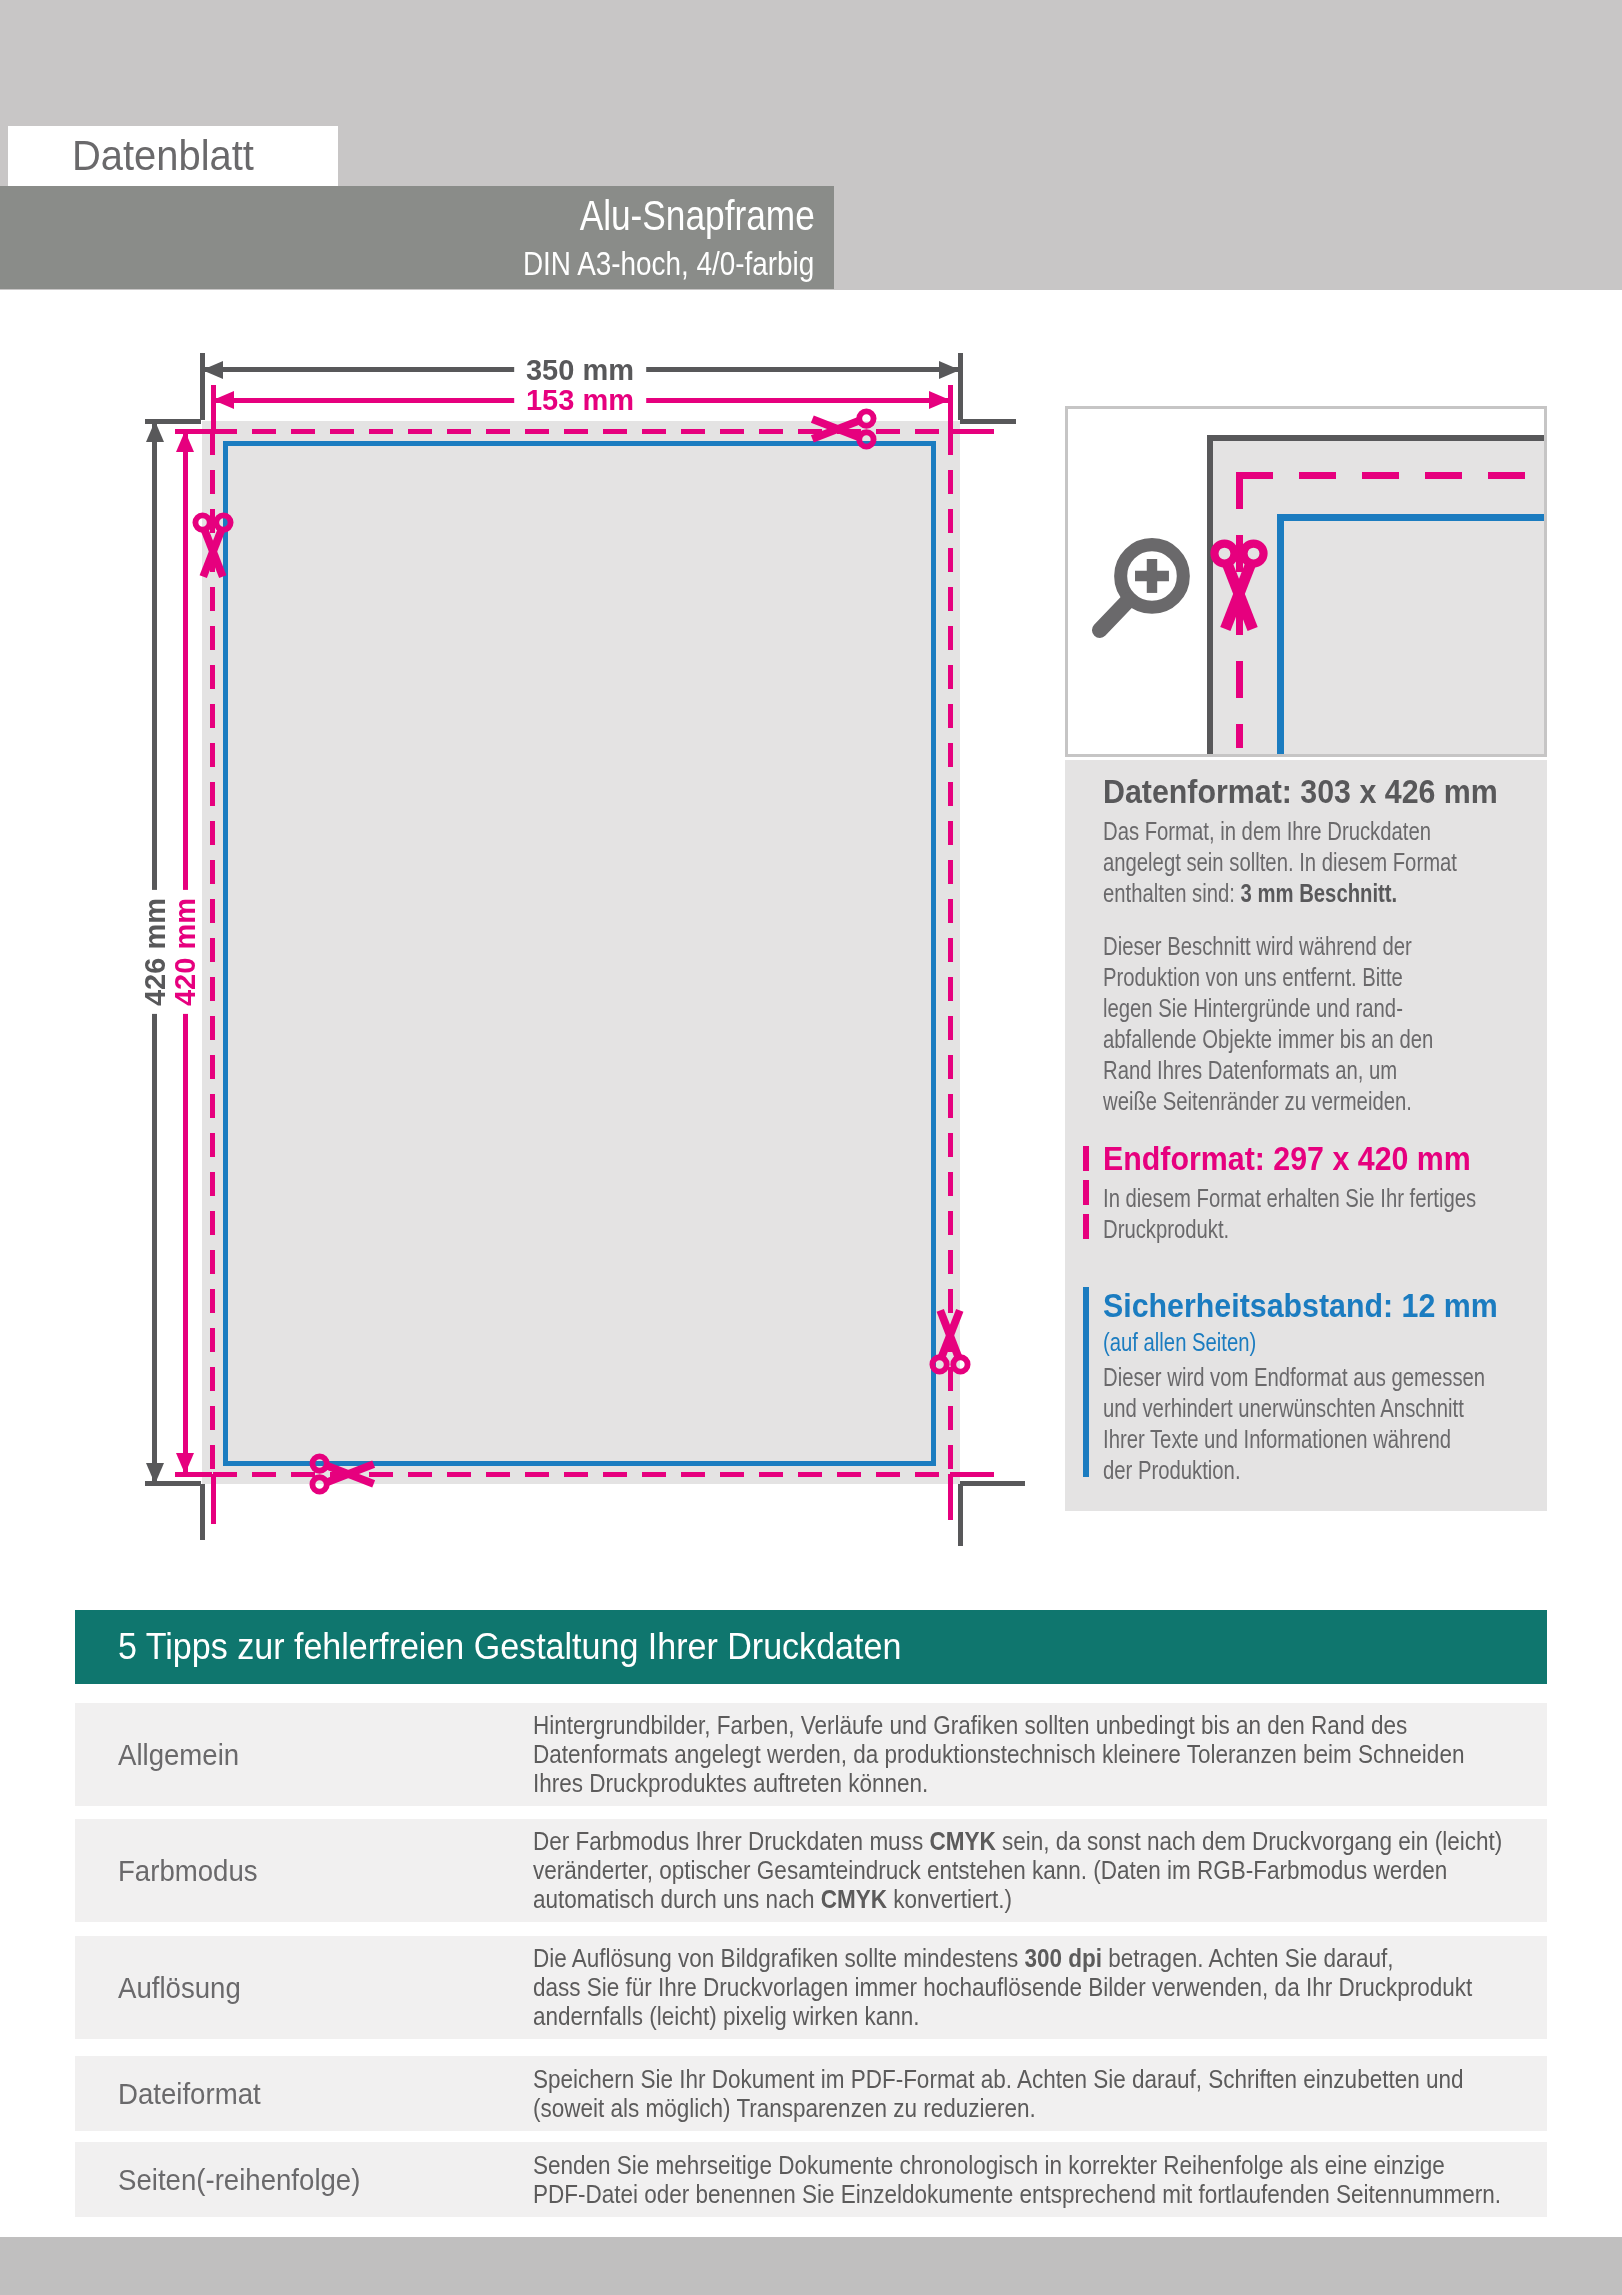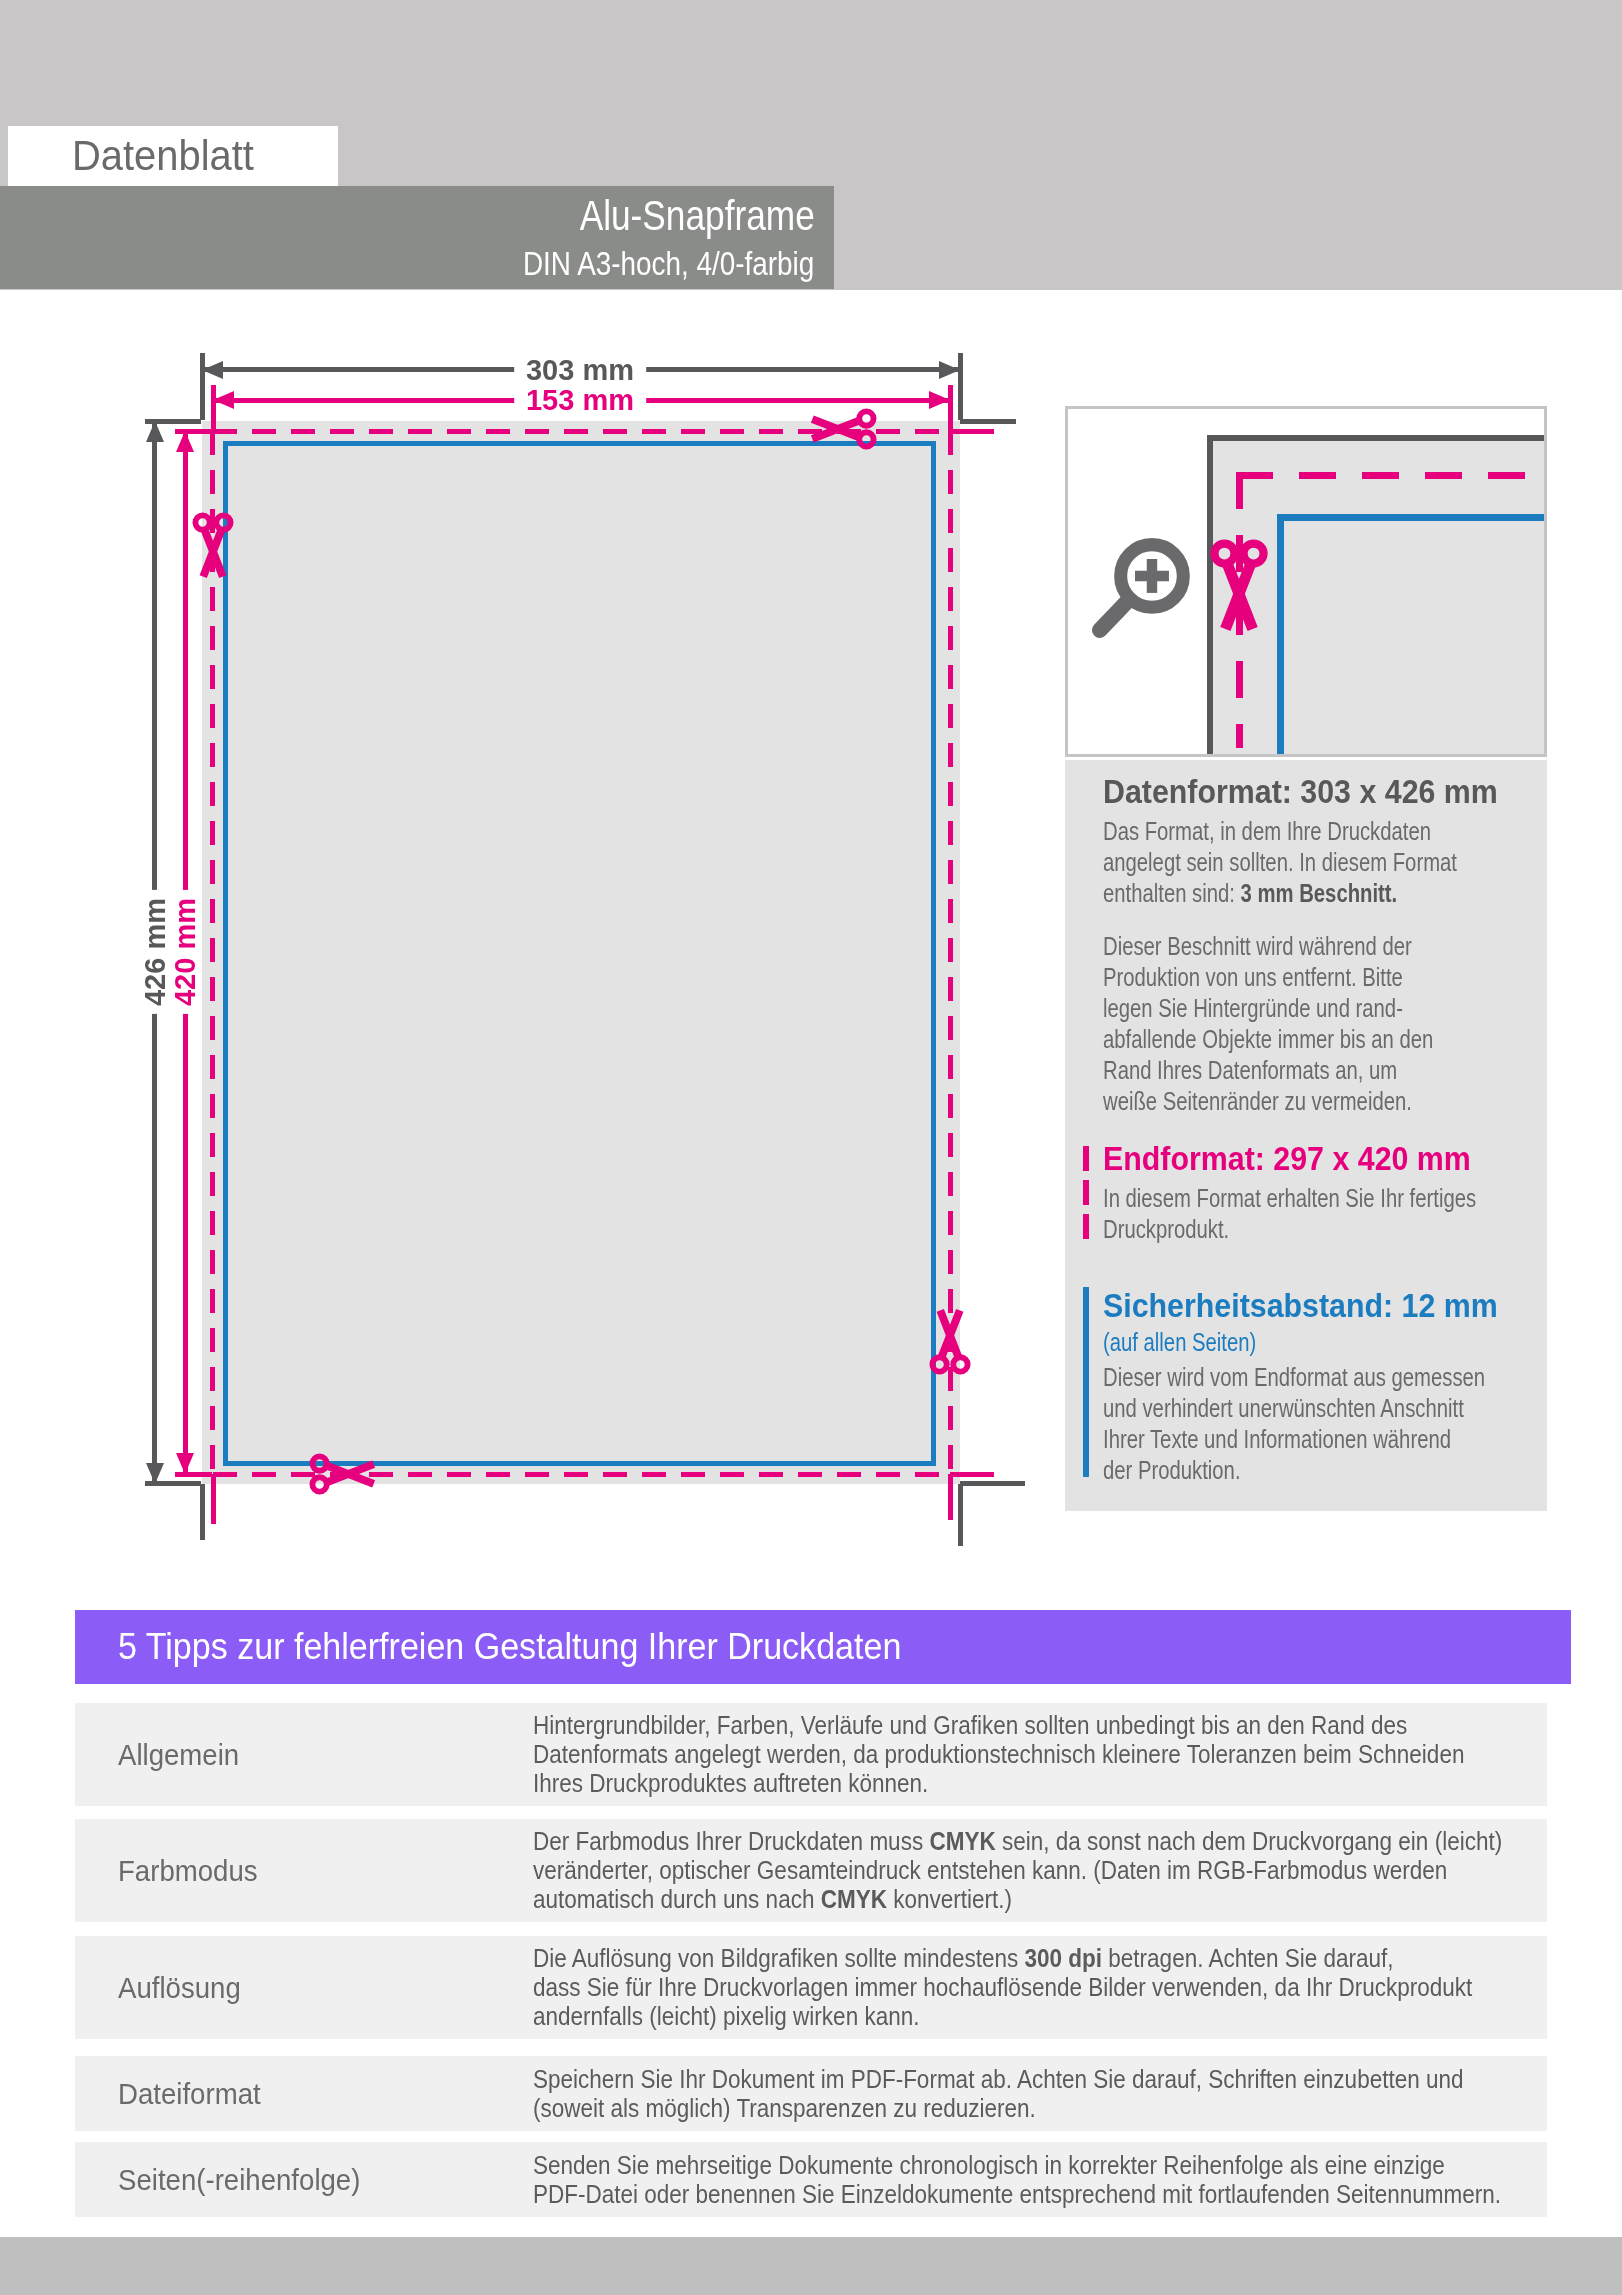--- a/index.html
+++ b/index.html
@@ -51,21 +51,21 @@
   .info-p{position:absolute;left:38px;font-size:26px;line-height:31px;color:#6a696b;white-space:pre-line;
       transform:scaleX(.78);transform-origin:0 0;width:550px;}
   .hl-dark{color:#58585a;}
   .hl-mag{color:#e6007e;}
   .hl-blue{color:#1b7cc0;}
   .b{font-weight:bold;}
   .mark-dash{position:absolute;left:18.3px;width:5.9px;
       background:repeating-linear-gradient(180deg,#e6007e 0 25px,transparent 25px 34px);}
   .mark-blue{position:absolute;left:18.3px;width:5.9px;background:#1b7cc0;}
   
-  .tips-bar{left:75px;top:1610px;width:1472px;height:74px;background:#8b5cf6;padding-left:24px;}
+  .tips-bar{left:75px;top:1610px;width:1472px;height:74px;background:#0f766e;}
   .tips-bar span{position:absolute;left:43px;top:50%;transform:translateY(-50%) scaleX(.92);
       transform-origin:0 50%;color:#ffffff;font-size:37px;white-space:nowrap;}
   .tip-row{position:absolute;left:75px;width:1472px;background:#f1f0f0;}
   .tip-label{position:absolute;left:43px;top:50%;transform:translateY(-50%) scaleX(.92);
       transform-origin:0 50%;font-size:30px;color:#6a696b;white-space:nowrap;}
   .tip-body{position:absolute;left:458px;top:50%;transform:translateY(-50%) scaleX(.9);
       transform-origin:0 50%;font-size:25px;line-height:29.4px;color:#5c5b5b;white-space:pre-line;width:1178px;}
   .footer{left:0;top:2237px;width:1623px;height:59px;background:#c0bfbf;}
 </style>
 </head>
@@ -116,21 +116,21 @@
   <div class="dash-h" style="left:213px;top:429px;width:737px"></div>
   <div class="dash-h" style="left:213px;top:1472px;width:737px"></div>
   <div class="dash-v" style="left:210px;top:431px;height:1040px"></div>
   <div class="dash-v" style="left:948px;top:431px;height:1040px"></div>
 
   <div class="abs safety"></div>
 
   <div class="hline gray" style="left:202px;top:367px;width:758px"></div>
   <div class="ah" style="left:202px;top:361px;border-top:9.2px solid transparent;border-bottom:9.2px solid transparent;border-right:21px solid #58585a"></div>
   <div class="ah" style="left:939px;top:361px;border-top:9.2px solid transparent;border-bottom:9.2px solid transparent;border-left:21px solid #58585a"></div>
-  <div class="dim-label dim-gray" style="left:580px;top:370px;transform:translate(-50%,-50%)">303 mm</div>
+  <div class="dim-label dim-gray" style="left:580px;top:370px;transform:translate(-50%,-50%)">350 mm</div>
 
   <div class="hline mag" style="left:213px;top:398px;width:737px"></div>
   <div class="ah" style="left:213px;top:391px;border-top:9.2px solid transparent;border-bottom:9.2px solid transparent;border-right:21px solid #e6007e"></div>
   <div class="ah" style="left:929px;top:391px;border-top:9.2px solid transparent;border-bottom:9.2px solid transparent;border-left:21px solid #e6007e"></div>
   <div class="dim-label dim-mag" style="left:580px;top:400px;transform:translate(-50%,-50%)">153 mm</div>
 
   <div class="vline gray" style="left:152px;top:421px;height:1063px"></div>
   <div class="ah" style="left:146px;top:421px;border-left:9.2px solid transparent;border-right:9.2px solid transparent;border-bottom:21px solid #58585a"></div>
   <div class="ah" style="left:146px;top:1463px;border-left:9.2px solid transparent;border-right:9.2px solid transparent;border-top:21px solid #58585a"></div>
   <div class="dim-label dim-gray" style="left:155px;top:952px;transform:translate(-50%,-50%) rotate(-90deg);padding:0 7.9px">426 mm</div>

